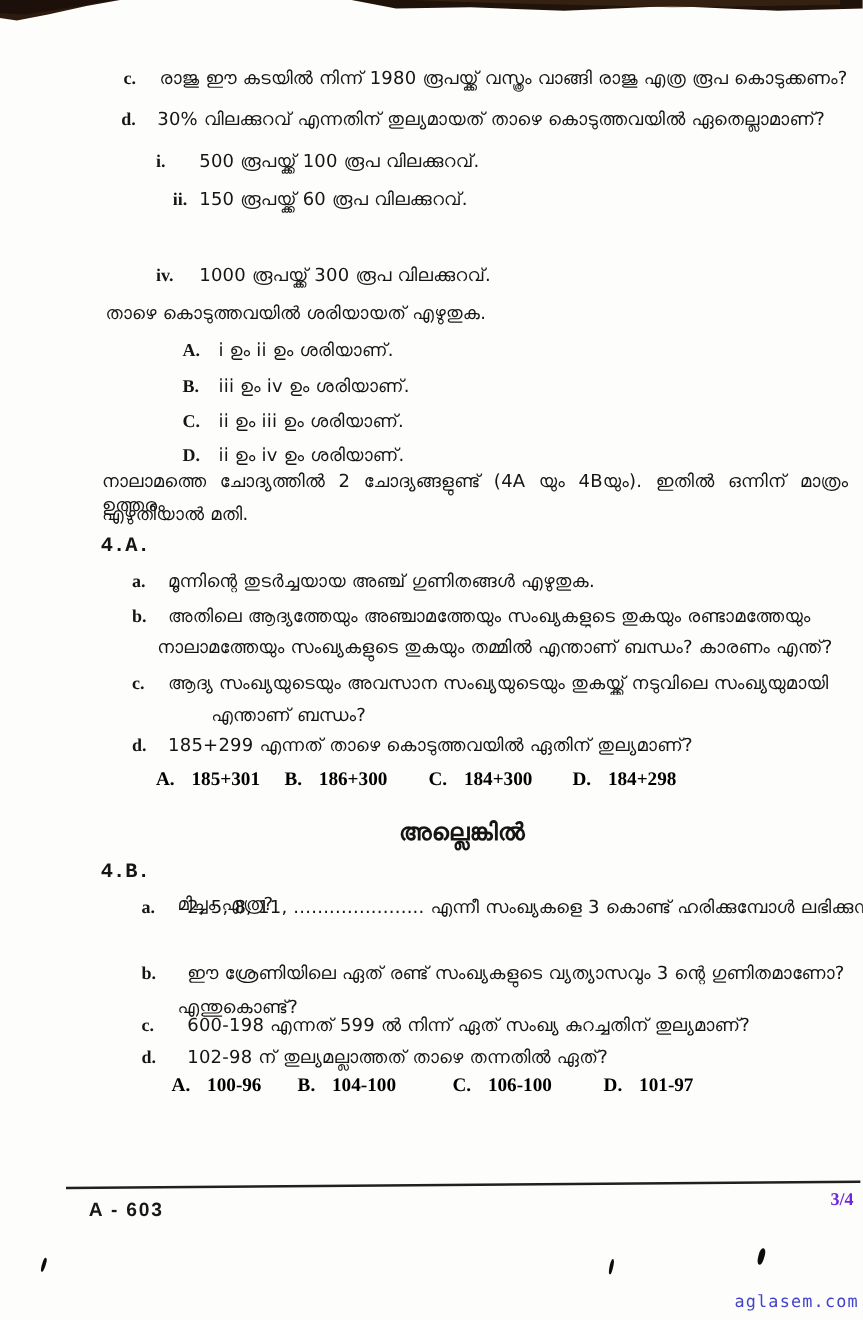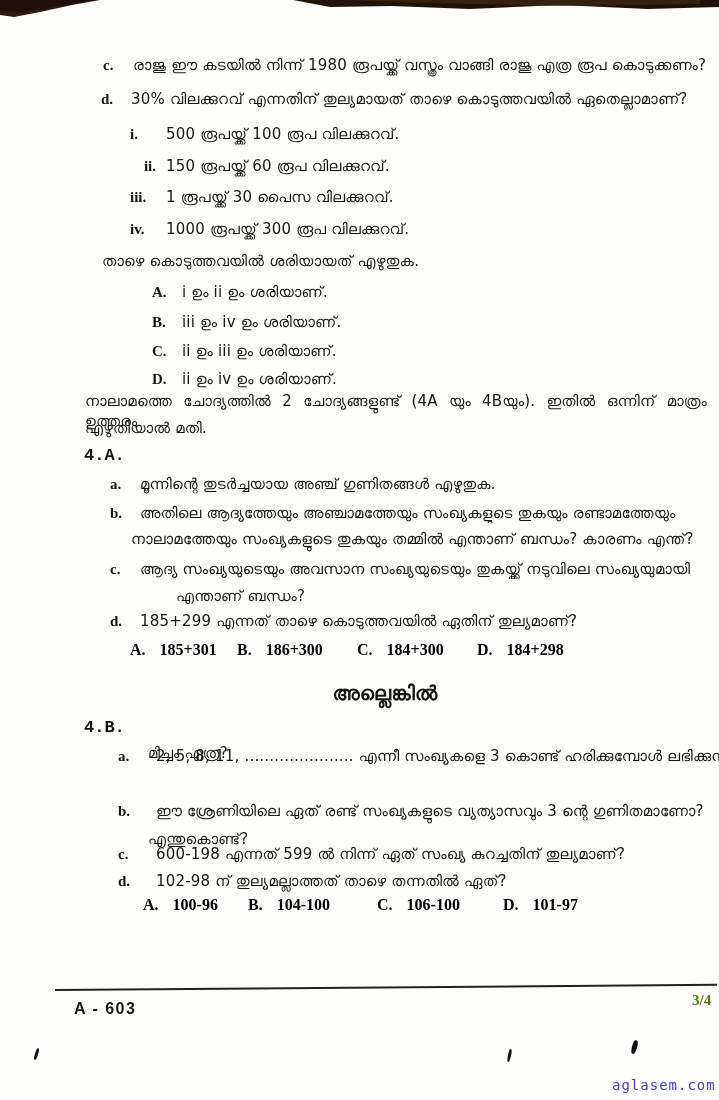--- a/index.html
+++ b/index.html
@@ -63,21 +63,21 @@
     transform:rotate(-0.45deg);
     transform-origin:left center;
   }
   .paper-code{
     font-family:"Liberation Sans",sans-serif;
     font-weight:700;font-size:16px;letter-spacing:1.5px;
     color:#191816;
     text-align:center;
   }
   .page-num{
-    font-weight:700;font-size:15px;color:#4d7c0f;
+    font-weight:700;font-size:15px;color:#6d28d9;
   }
   .pen-mark{
     position:absolute;background:#0c0c0c;
     border-radius:60% 60% 50% 50% / 45% 45% 55% 55%;
   }
   .watermark{
     position:absolute;
     font-family:"DejaVu Sans Mono",monospace;
     font-size:14px;
     color:#4343cc;
@@ -109,30 +109,26 @@
   </div>
 
   <div class="line flexrow" style="top:124px;left:130px;">
     <span class="lbl-sm lbl">i.</span>
     <span class="mal">500 രൂപയ്ക്ക് 100 രൂപ വിലക്കുറവ്.</span>
   </div>
   <div class="line flexrow" style="top:156px;left:130px;text-align:right;">
     <span class="lbl-sm lbl">ii.</span>
     <span class="mal">150 രൂപയ്ക്ക് 60 രൂപ വിലക്കുറവ്.</span>
   </div>
-  <div class="line flexrow" style="top:187px;left:130px;">
-    <span class="lbl-sm lbl">iii.</span>
-    <span class="mal">1 രൂപയ്ക്ക് 30 പൈസ വിലക്കുറവ്.</span>
-  </div>
   <div class="line flexrow" style="top:219px;left:130px;">
     <span class="lbl-sm lbl">iv.</span>
     <span class="mal">1000 രൂപയ്ക്ക് 300 രൂപ വിലക്കുറവ്.</span>
   </div>
 
-  <div class="line mal" style="top:251px;left:102px;text-align:right;">താഴെ കൊടുത്തവയിൽ ശരിയായത് എഴുതുക.</div>
+  <div class="line mal" style="top:251px;left:88px;text-align:right;">താഴെ കൊടുത്തവയിൽ ശരിയായത് എഴുതുക.</div>
 
   <div class="line flexrow" style="top:282px;left:152px;">
     <span class="lbl">A.</span>
     <span class="mal">i ഉം ii ഉം ശരിയാണ്.</span>
   </div>
   <div class="line flexrow" style="top:312px;left:152px;">
     <span class="lbl">B.</span>
     <span class="mal">iii ഉം iv ഉം ശരിയാണ്.</span>
   </div>
   <div class="line flexrow" style="top:341px;left:152px;">

